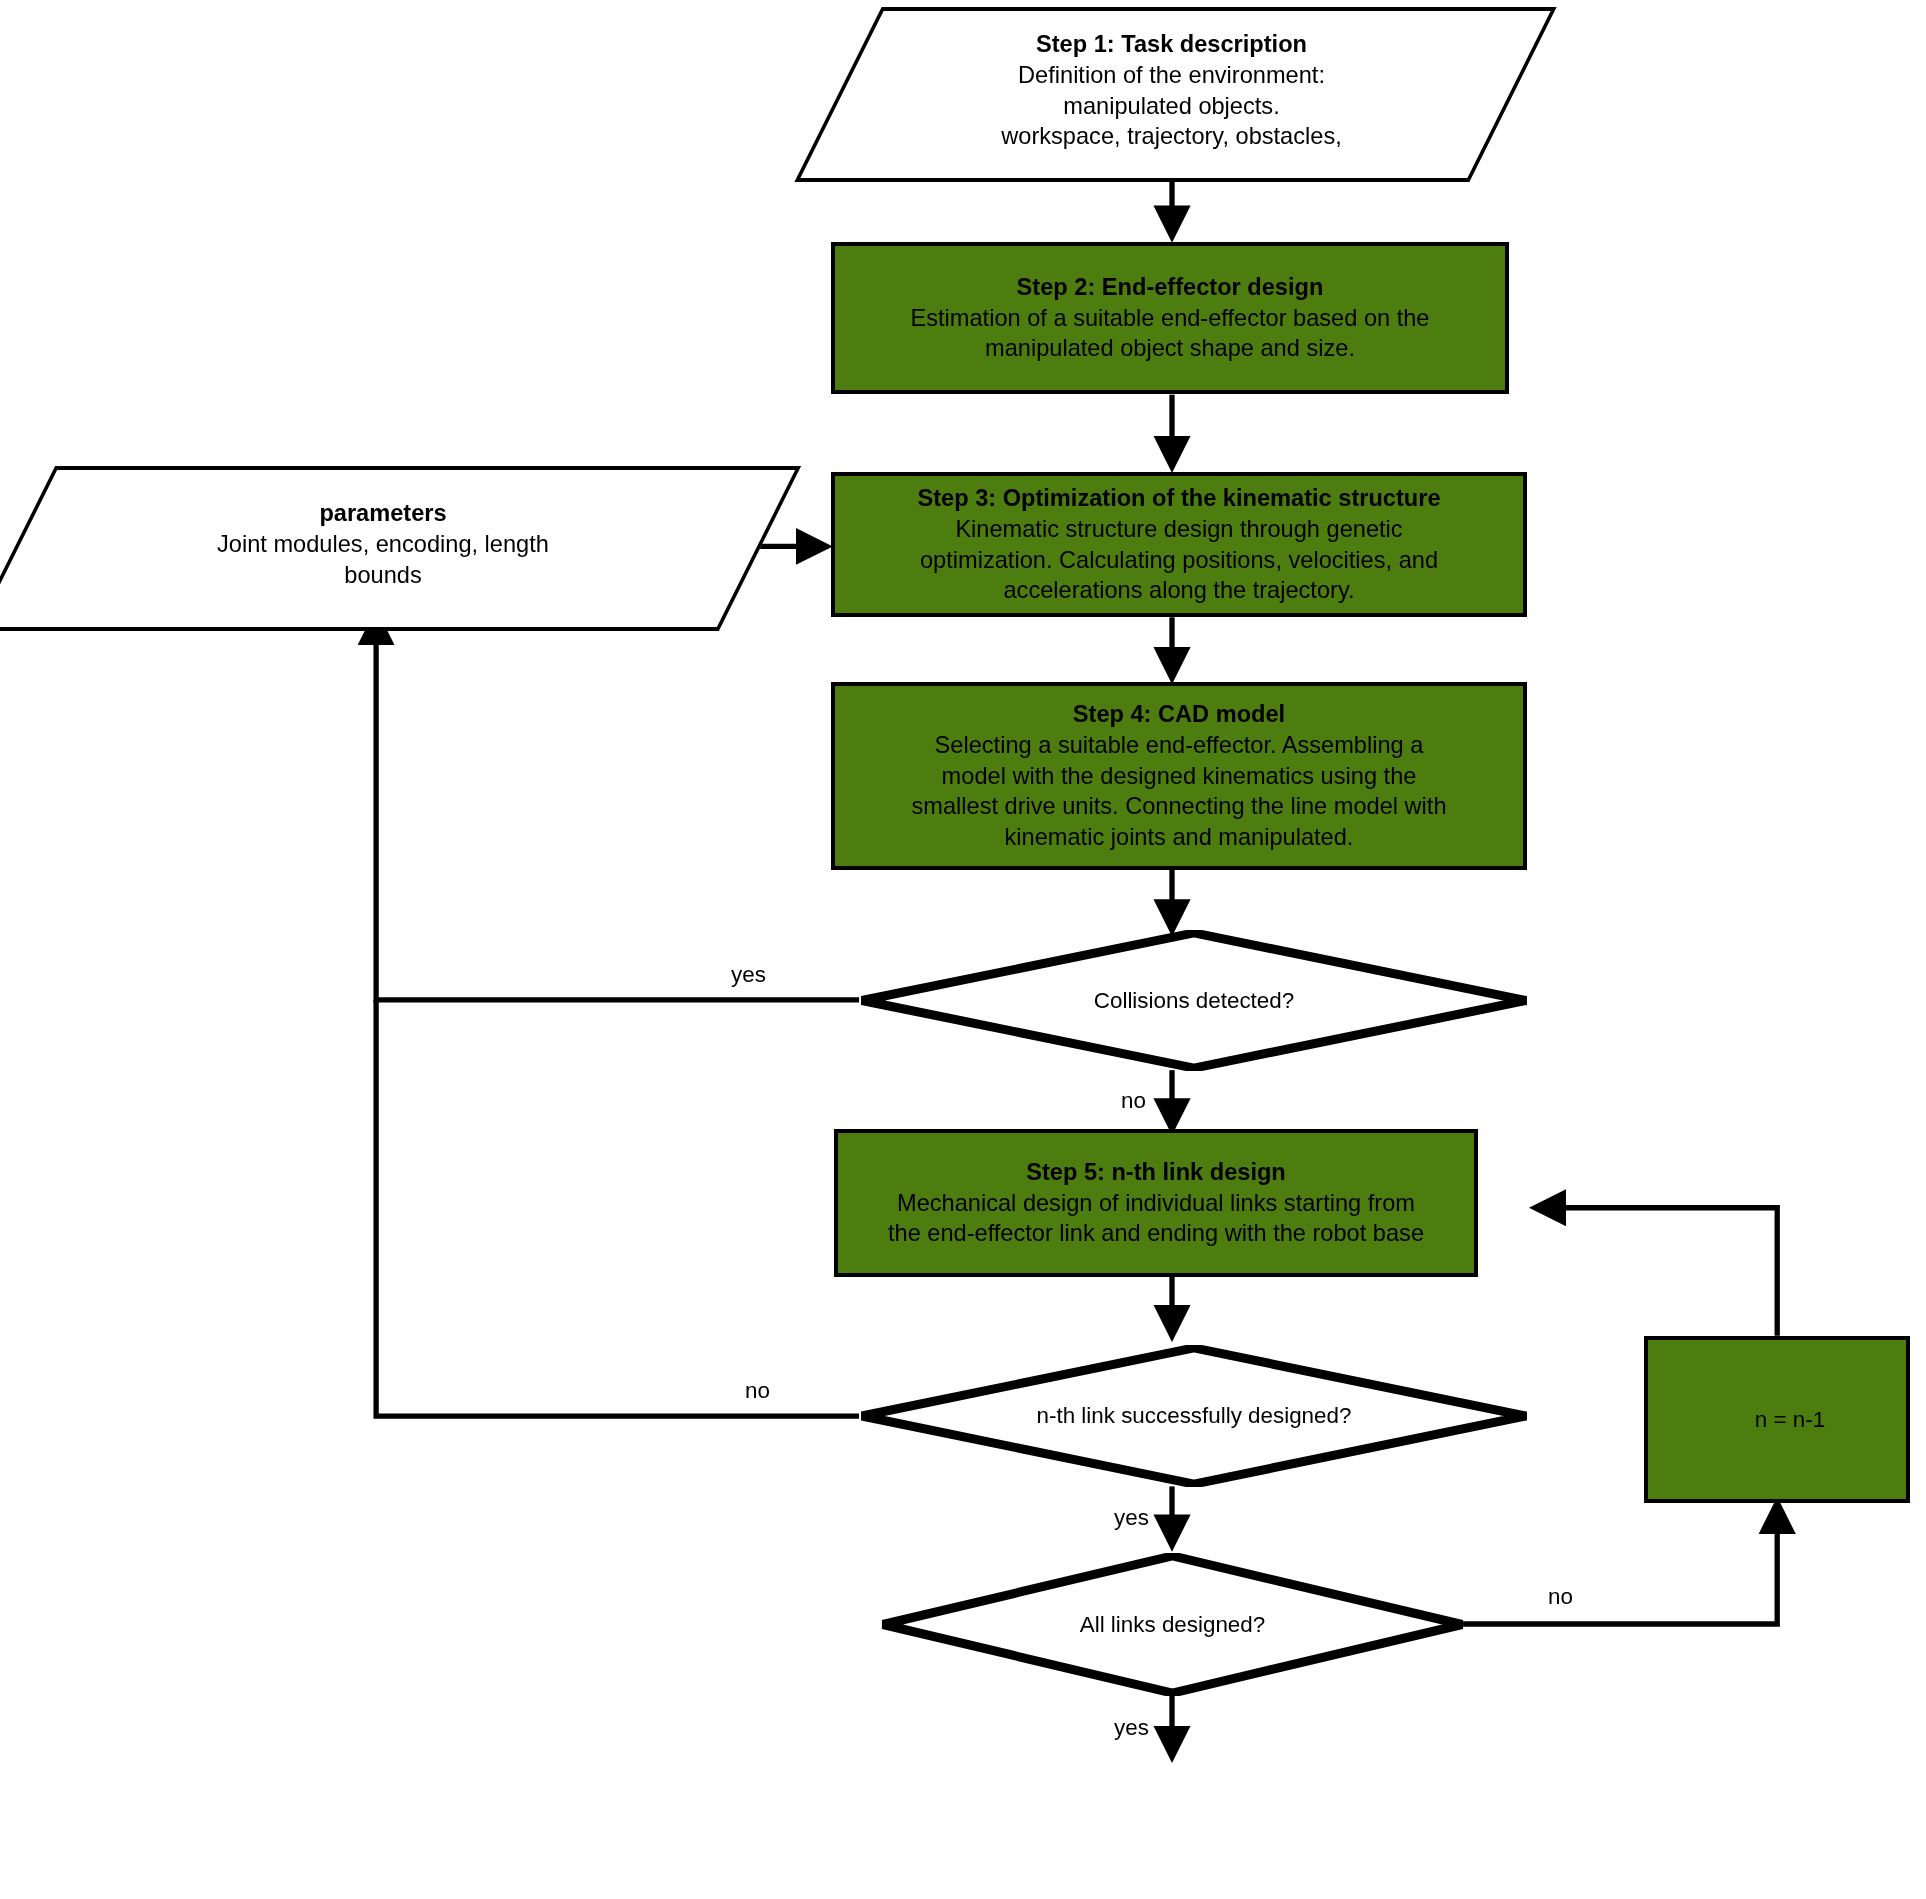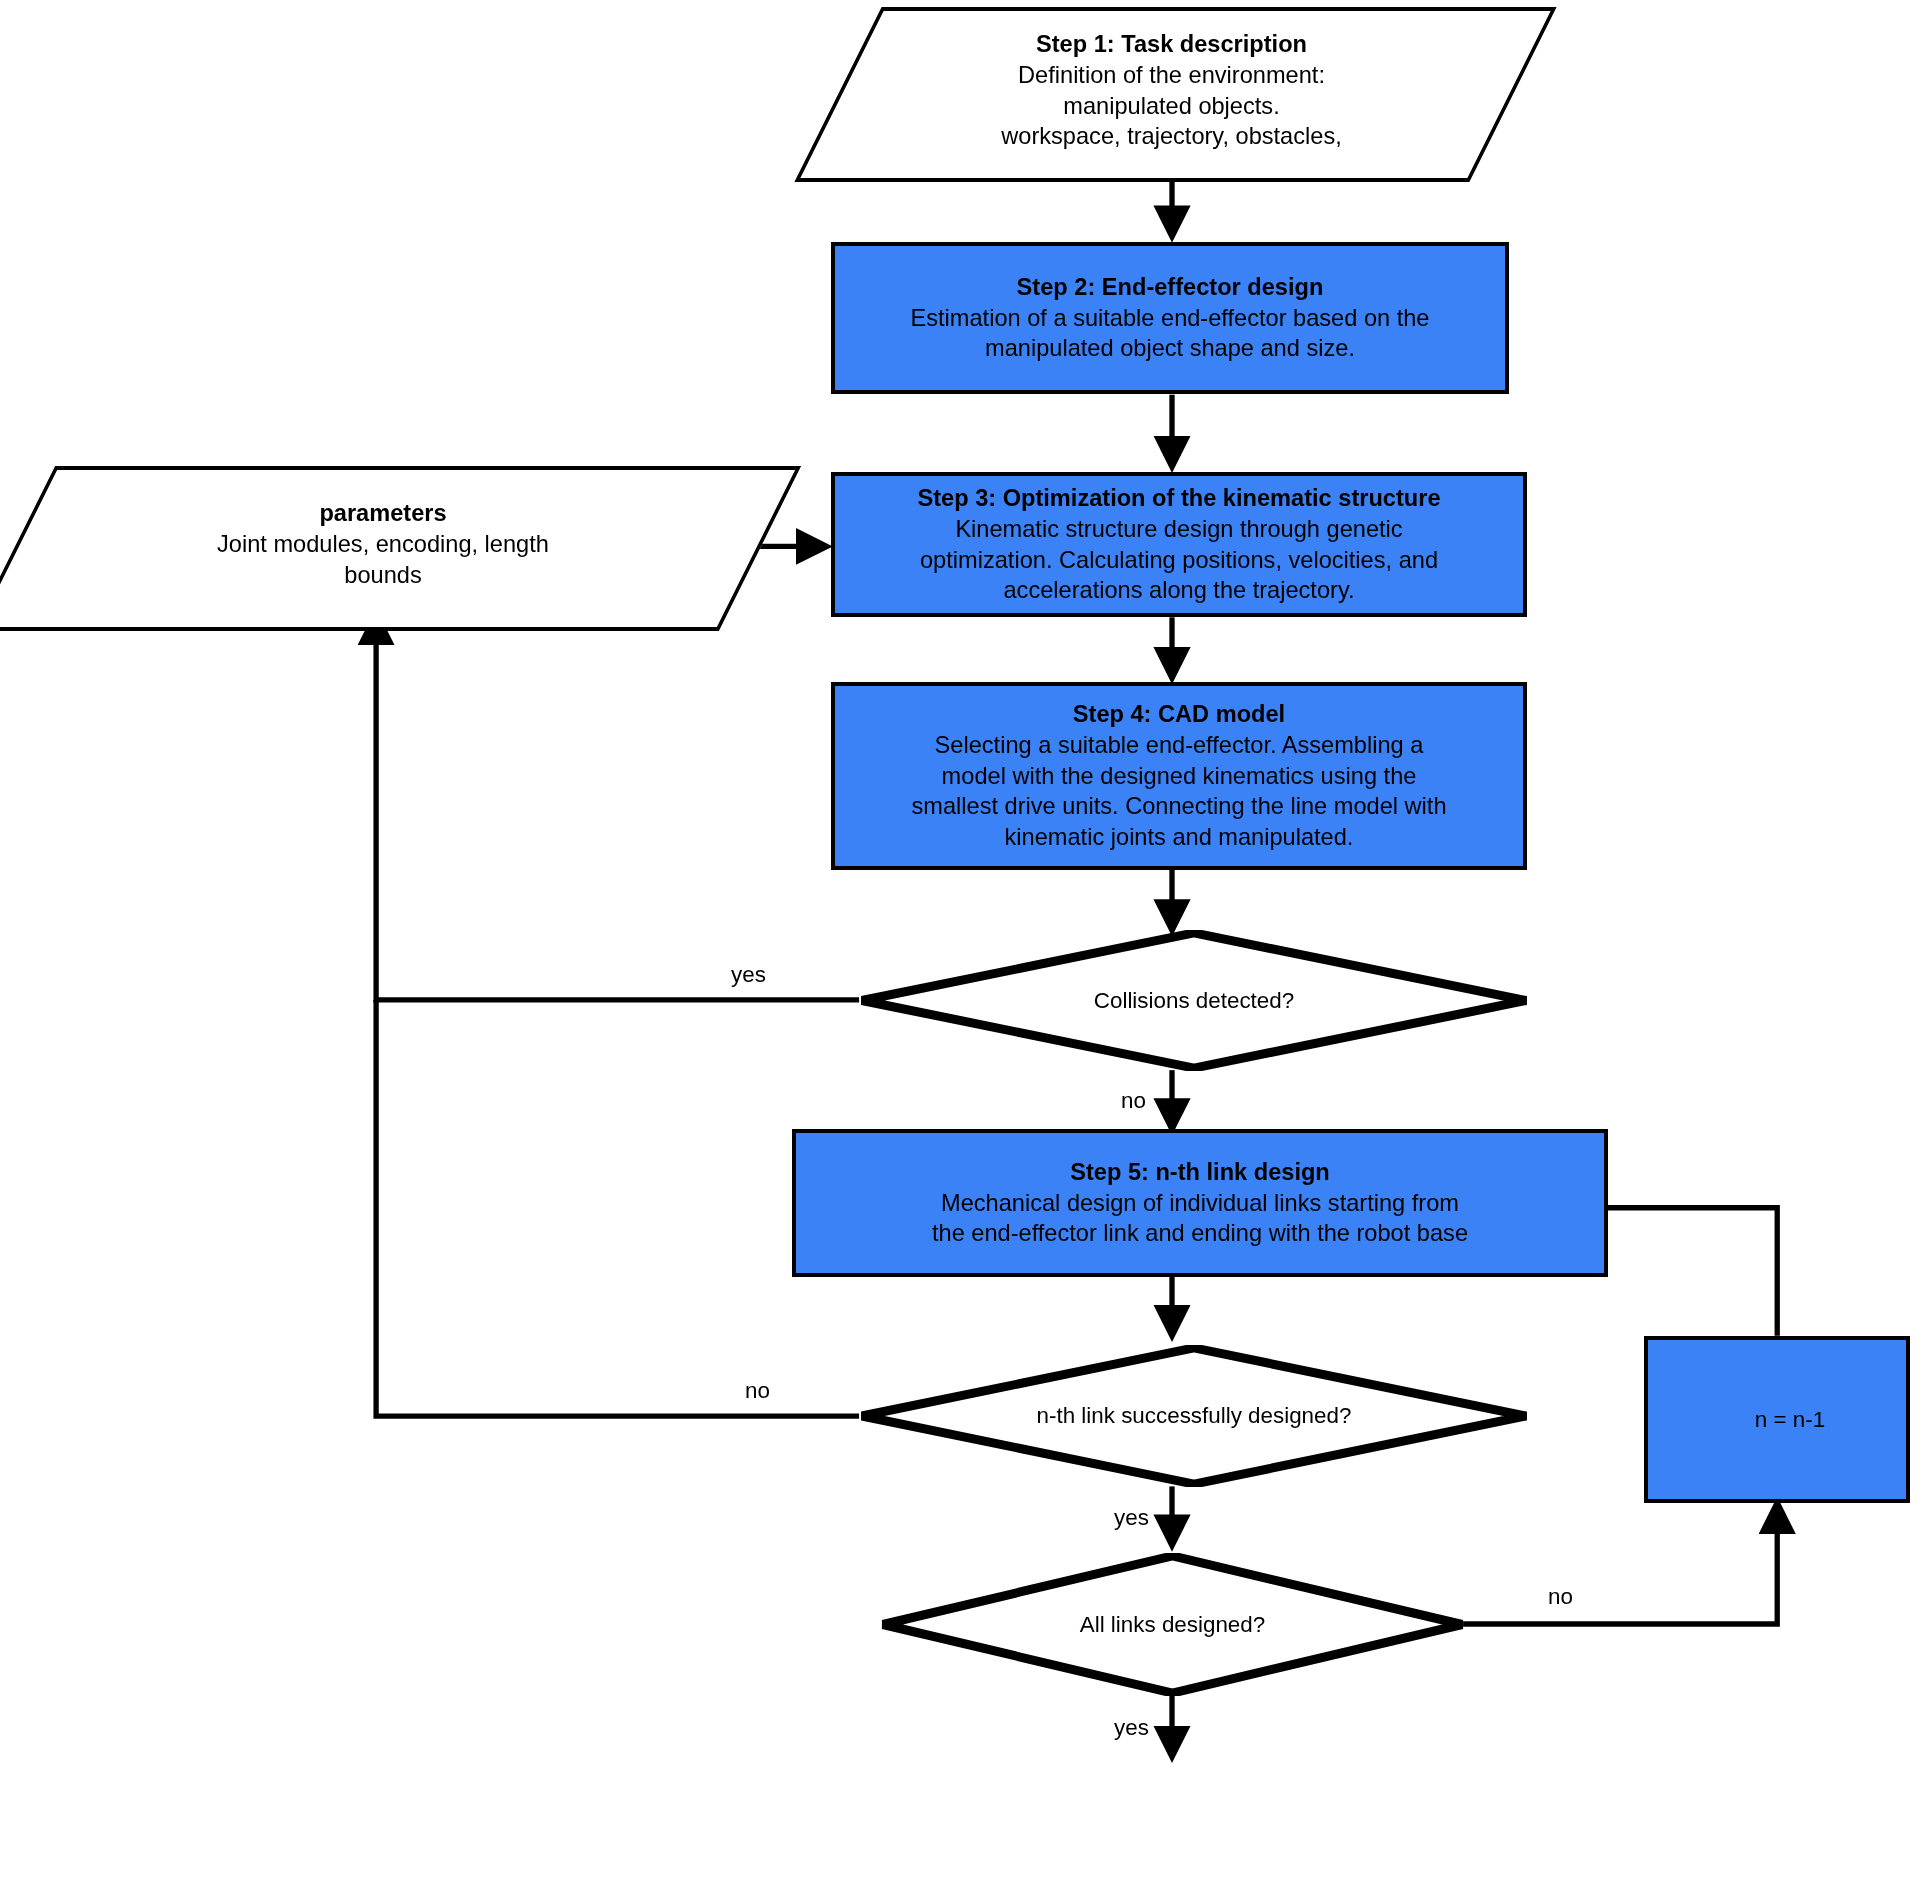--- a/index.html
+++ b/index.html
@@ -27,21 +27,21 @@
     pointer-events: none;
   }
   .node {
     position: absolute;
     box-sizing: border-box;
     display: flex;
     flex-direction: column;
     align-items: center;
     justify-content: center;
     text-align: center;
-    background: #3b82f6;
+    background: #4d7c0f;
     z-index: 2;
   }
   .node .title {
     font-weight: bold;
     line-height: 1.30;
   }
   .node .body {
     line-height: 1.30;
     font-weight: normal;
   }
@@ -184,21 +184,21 @@
     <div class="body fs-step-body">kinematic joints and manipulated.</div>
   </div>
 
   <div class="node diamond" style="left:859px; top:930px; width:670px; height:141px;">
     <svg class="dshape" viewBox="0 0 1135 238" preserveAspectRatio="none">
       <polygon points="567.5,5 1130,119 567.5,233 5,119" fill="#ffffff" stroke="#000000" stroke-width="9" vector-effect="non-scaling-stroke"></polygon>
     </svg>
     <div class="dlabel fs-diamond">Collisions detected?</div>
   </div>
 
-  <div class="node rect" style="left:792px; top:1129px; width:816px; height:148px;">
+  <div class="node rect" style="left:834px; top:1129px; width:644px; height:148px;">
     <div class="title fs-step-title">Step 5: n-th link design</div>
     <div class="body fs-step-body">Mechanical design of individual links starting from</div>
     <div class="body fs-step-body">the end-effector link and ending with the robot base</div>
   </div>
 
   <div class="node diamond" style="left:859px; top:1345px; width:670px; height:142px;">
     <svg class="dshape" viewBox="0 0 1135 240" preserveAspectRatio="none">
       <polygon points="567.5,5 1130,120 567.5,235 5,120" fill="#ffffff" stroke="#000000" stroke-width="9" vector-effect="non-scaling-stroke"></polygon>
     </svg>
     <div class="dlabel fs-diamond">n-th link successfully designed?</div>

